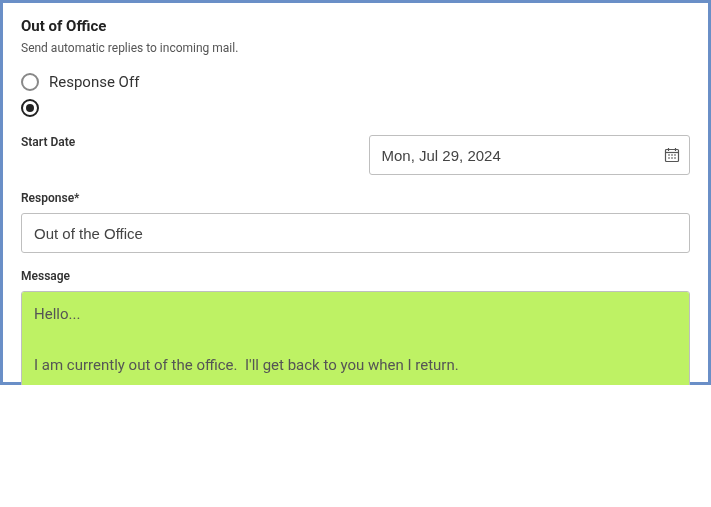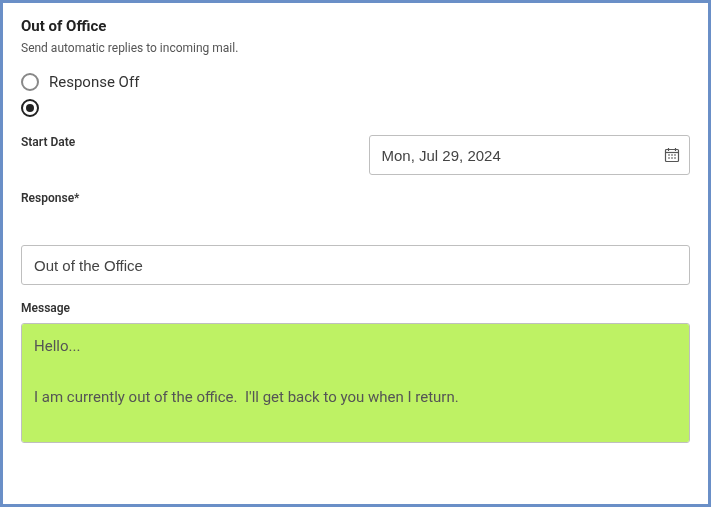--- a/index.html
+++ b/index.html
@@ -4,21 +4,21 @@
 <style>
   * { box-sizing: border-box; }
   body {
     margin: 0;
     padding: 0;
     font-family: -apple-system, BlinkMacSystemFont, "Segoe UI", Roboto, Helvetica, Arial, sans-serif;
     background: #fff;
   }
   .panel {
     width: 711px;
-    height: 507px;
+    height: 385px;
     border: 3px solid #6a8fc7;
     background: #fff;
     padding: 14px 18px 18px 18px;
     color: #333;
   }
   .title {
     font-size: 15px;
     font-weight: 700;
     color: #222;
     margin-bottom: 6px;
@@ -88,21 +88,21 @@
     width: 100%;
     height: 40px;
     border: 1px solid #bfbfbf;
     border-radius: 3px;
     padding: 0 40px 0 12px;
     font-size: 15px;
     color: #444;
     background: #fff;
     outline: none;
   }
-  .text-input { padding-right: 12px; margin-top: 32px; }
+  .text-input { padding-right: 12px; }
   .cal-icon {
     position: absolute;
     right: 10px;
     top: 50%;
     transform: translateY(-50%);
     display: flex;
     color: #555;
     cursor: pointer;
   }
   .full {

